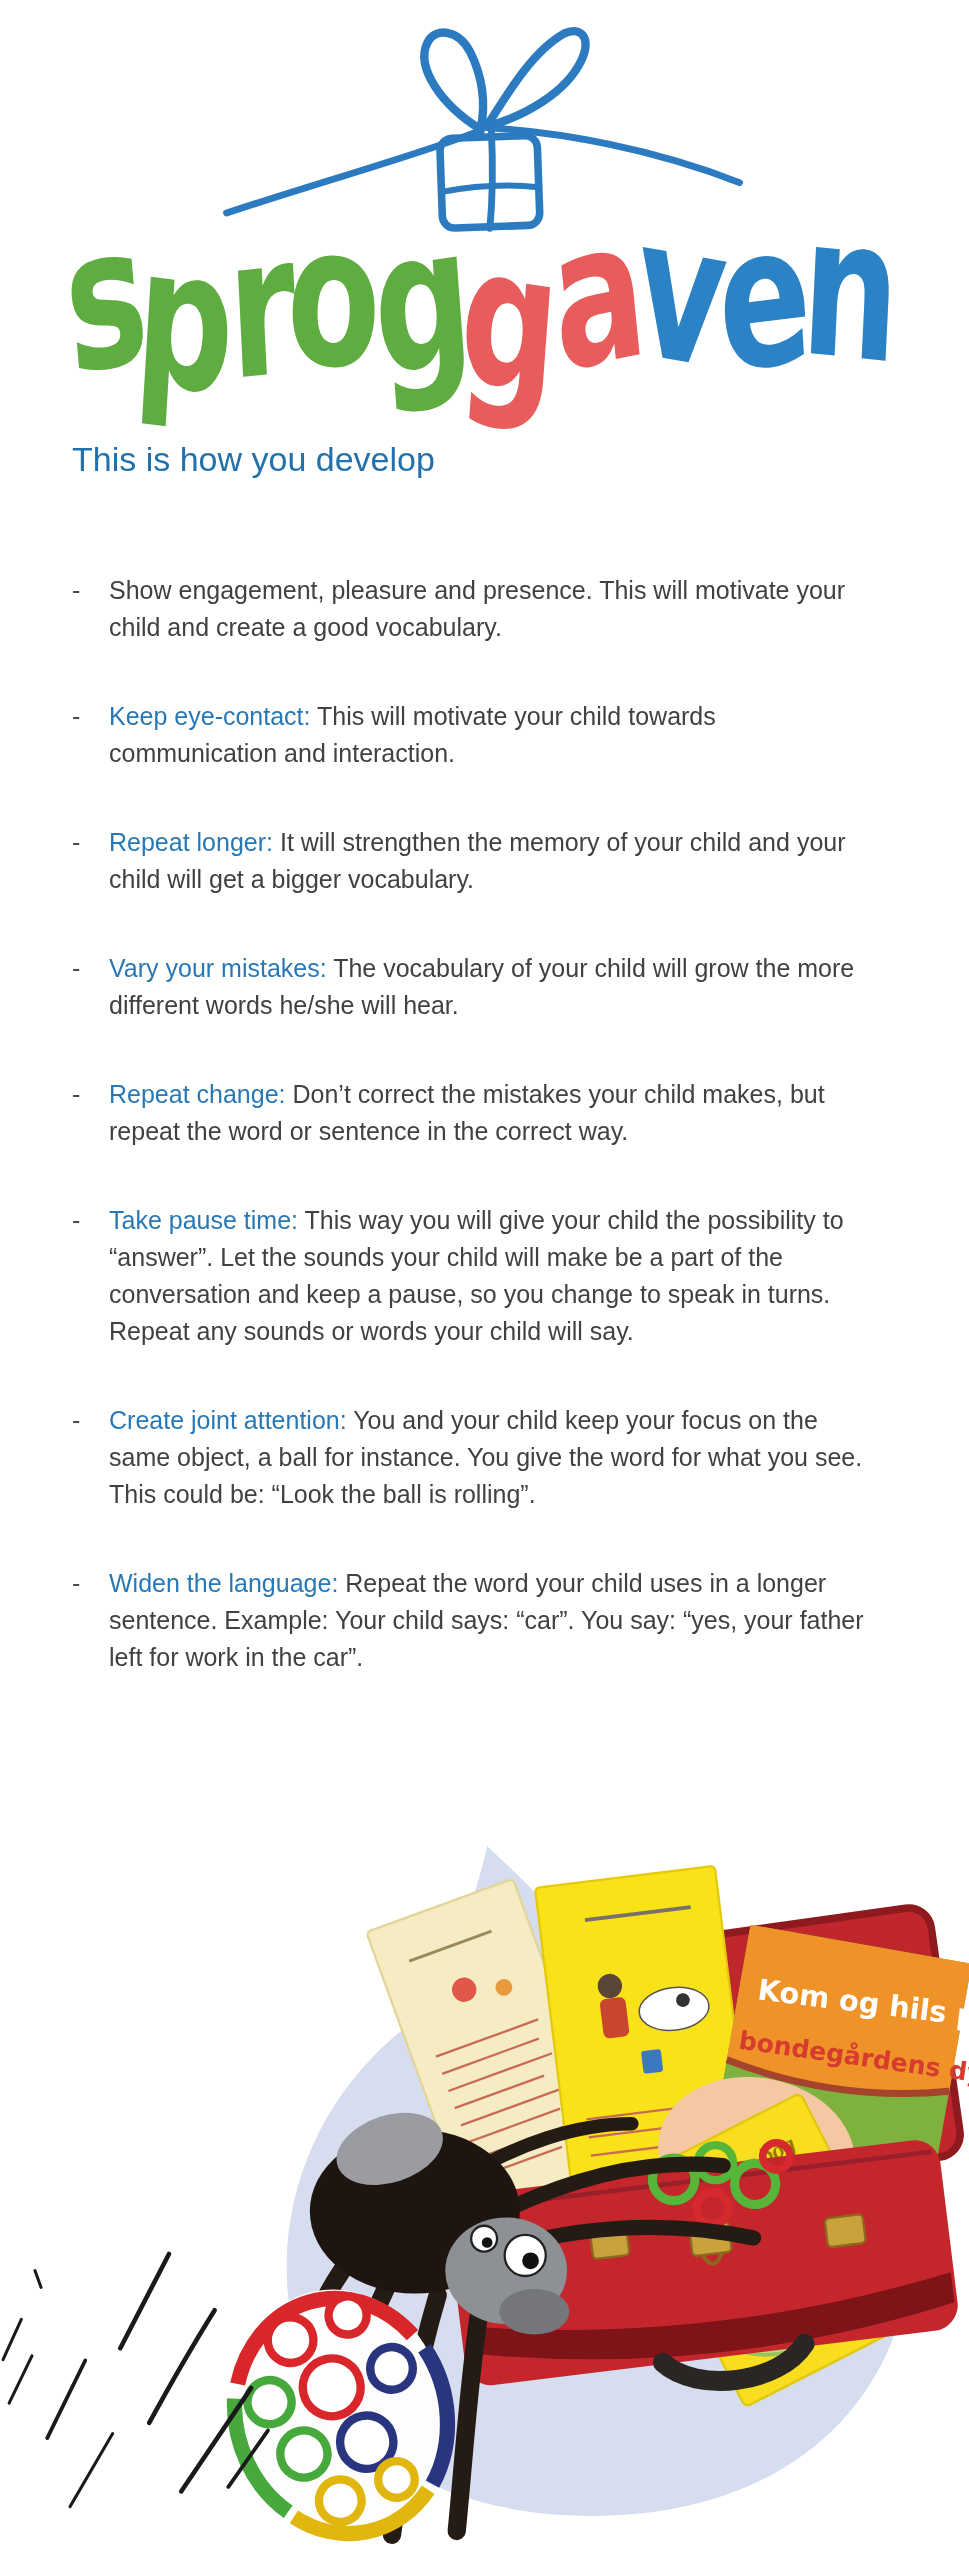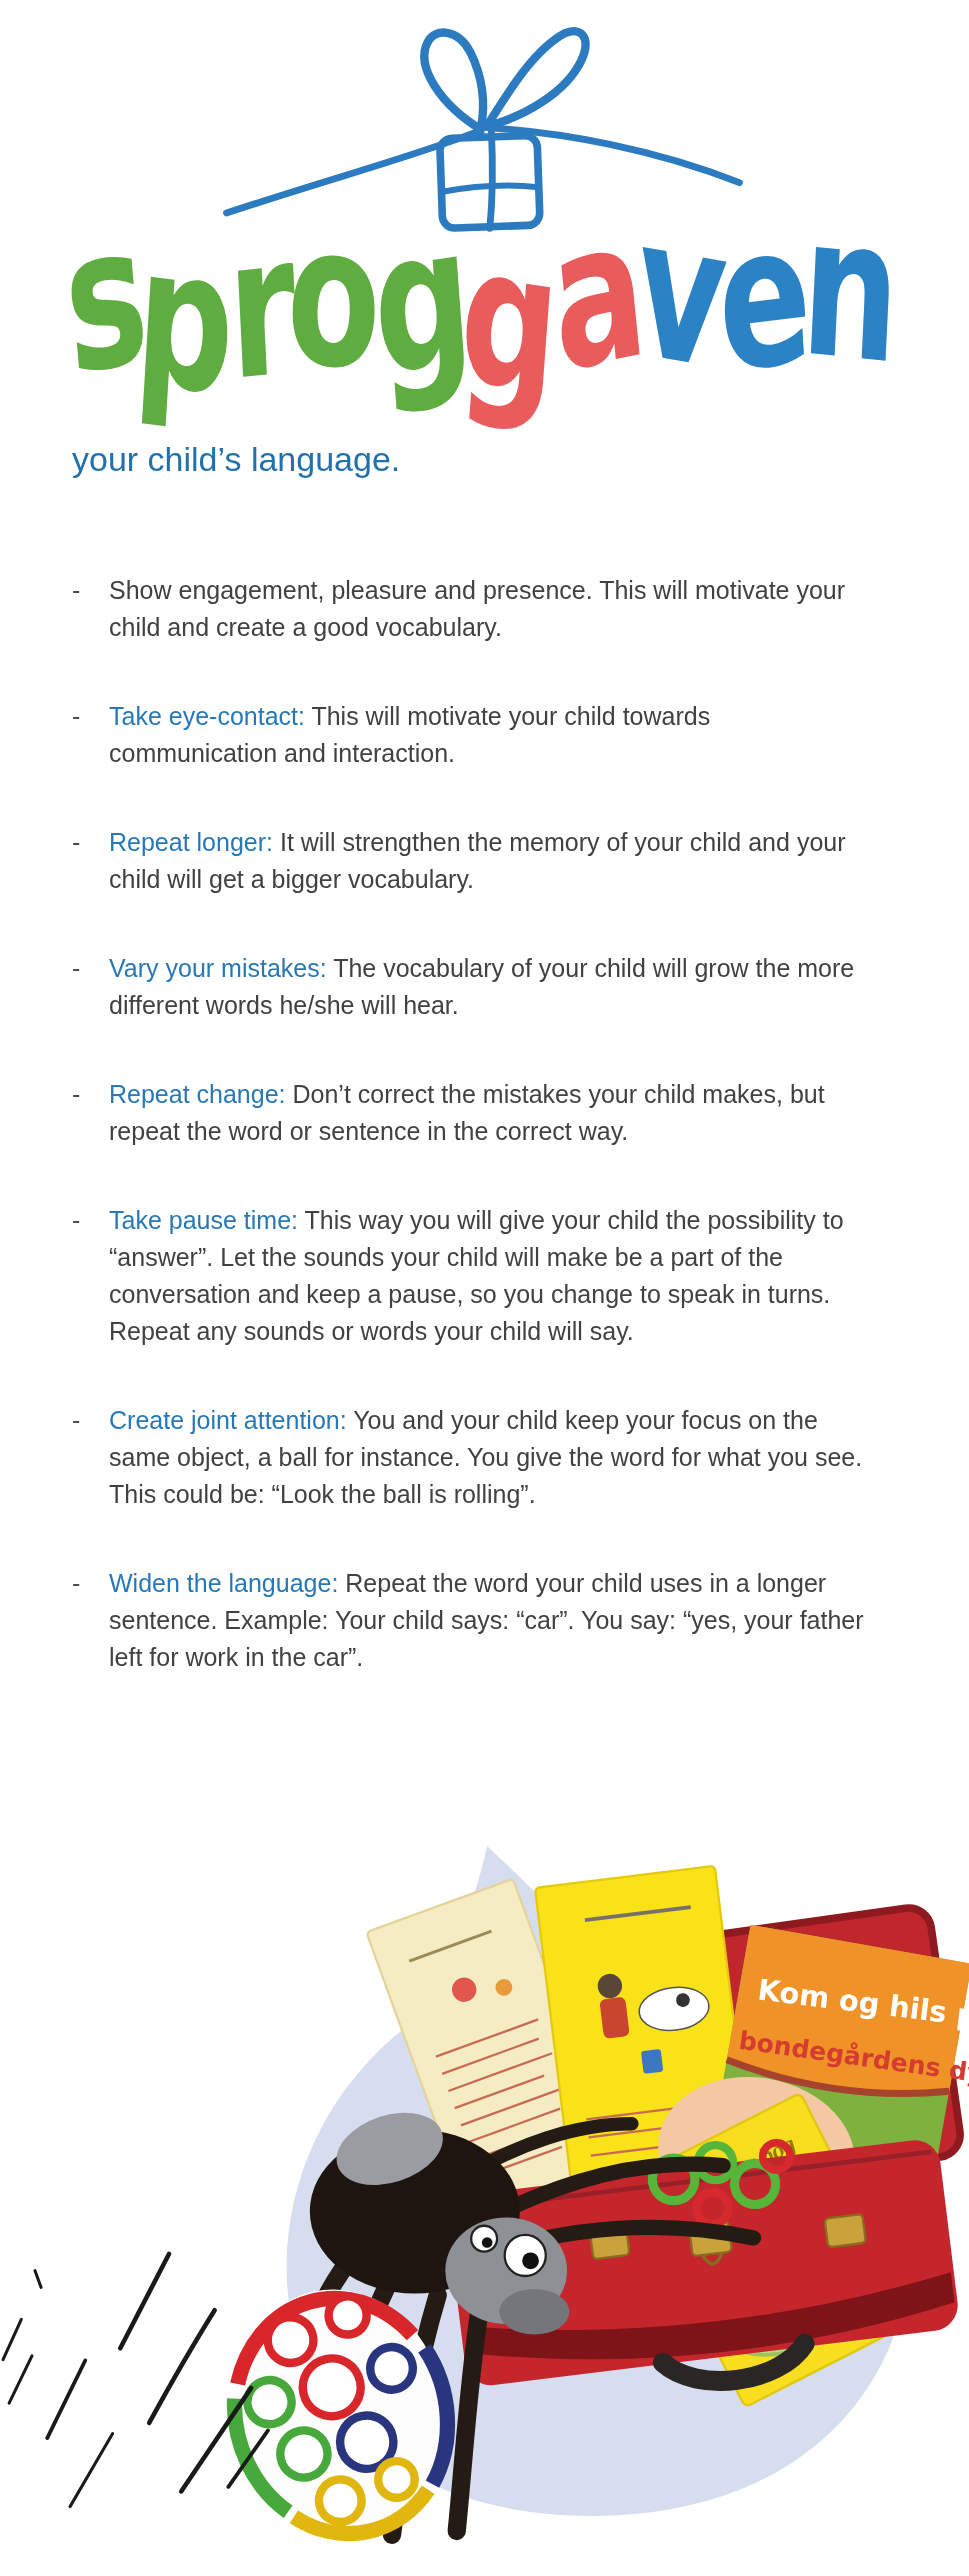--- a/index.html
+++ b/index.html
@@ -65,31 +65,31 @@
 
       <path stroke-width="8" d="M 332 224 C 374 216, 420 214, 458 218"></path>
     </g>
   </svg>
 
   <div class="logo">
     <span class="ch lg">s</span><span class="ch lg">p</span><span class="ch lg">r</span><span class="ch lg">o</span><span class="ch lg">g</span><span class="ch lr">g</span><span class="ch lr">a</span><span class="ch lb">v</span><span class="ch lb">e</span><span class="ch lb">n</span>
   </div>
 
   <div class="heading">
-    <div>your child’s language.</div>
+    <div>This is how you develop</div>
   </div>
 
   <div class="tips">
     <div class="tip">
       <span class="mk">-</span>
       <span class="tx"><span class="lead"></span> <span>Show engagement, pleasure and presence. This will motivate your child and create a good vocabulary.</span></span>
     </div>
     <div class="tip">
       <span class="mk">-</span>
-      <span class="tx"><span class="lead">Take eye-contact:</span> <span>This will motivate your child towards communication and interaction.</span></span>
+      <span class="tx"><span class="lead">Keep eye-contact:</span> <span>This will motivate your child towards communication and interaction.</span></span>
     </div>
     <div class="tip">
       <span class="mk">-</span>
       <span class="tx"><span class="lead">Repeat longer:</span> <span>It will strengthen the memory of your child and your child will get a bigger vocabulary.</span></span>
     </div>
     <div class="tip">
       <span class="mk">-</span>
       <span class="tx"><span class="lead">Vary your mistakes:</span> <span>The vocabulary of your child will grow the more different words he/she will hear.</span></span>
     </div>
     <div class="tip">

